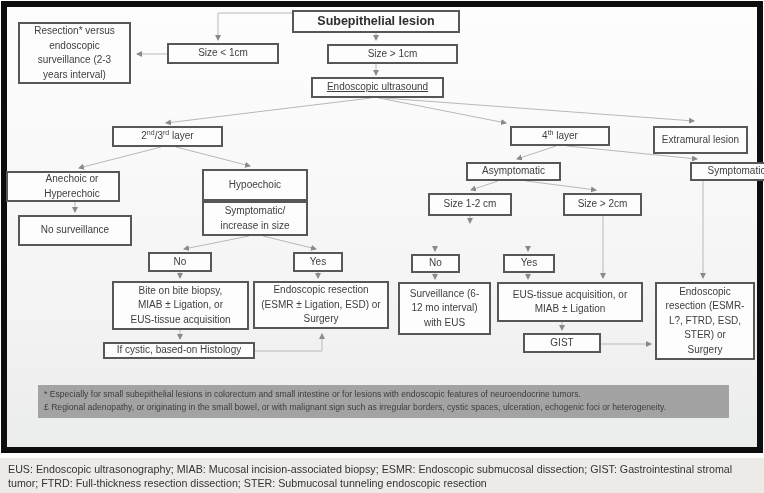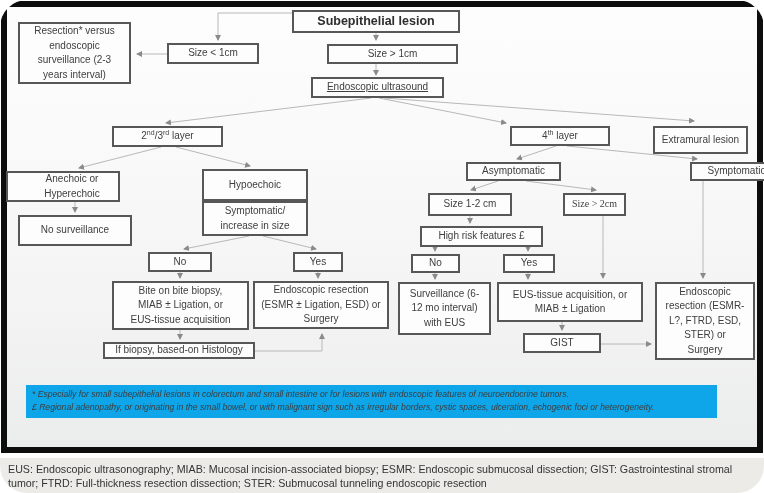--- a/index.html
+++ b/index.html
@@ -1,68 +1,68 @@
 <!DOCTYPE html>
 <html><head>
 <meta charset="utf-8">
 <style>
   html,body{margin:0;padding:0;background:#ffffff;}
   .stage{
     position:relative;width:764px;height:493px;overflow:hidden;
-    font-family:"Liberation Sans", sans-serif;background:#ffffff;border-radius:27px;
+    font-family:"Liberation Sans", sans-serif;background:#ffffff;
   }
   
   .frame{
     position:absolute;left:1px;top:1px;width:750px;height:440px;
     border:6px solid #0d0d0d;
     background:linear-gradient(180deg,#fdfdfd 0%,#f9f9f9 35%,#f2f3f2 70%,#ebecec 100%);
   }
   .connectors{position:absolute;left:0;top:0;width:764px;height:455px;pointer-events:none;}
   
   .nb{
     position:absolute;box-sizing:border-box;
     border:2px solid #575757;background:#fdfdfd;
     color:#3e3e3e;font-size:10px;line-height:1.45;
     display:flex;align-items:center;justify-content:center;
     text-align:center;white-space:pre-line;padding:1px 2px;
   }
   .nb sup{font-size:7px;line-height:0;}
   #n-subepi{left:292px;top:10px;width:168px;height:23px;font-size:12.5px;font-weight:bold;color:#2e2e2e;}
   #n-resect{left:18px;top:22px;width:113px;height:62px;}
-  #n-lt1{left:167px;top:43px;width:92px;height:21px;text-align:right;}
+  #n-lt1{left:167px;top:43px;width:112px;height:21px;text-align:right;}
   #n-gt1{left:311px;top:44px;width:131px;height:20px;margin-left:16px;}
   #n-eus{left:311px;top:77px;width:133px;height:21px;text-decoration:underline;}
   #n-layer23{left:112px;top:126px;width:111px;height:21px;}
   #n-layer4{left:510px;top:126px;width:100px;height:20px;}
   #n-extram{left:653px;top:126px;width:95px;height:28px;}
   #n-anech{left:6px;top:171px;width:114px;height:31px;padding-left:20px;}
   #n-hypo{left:202px;top:169px;width:106px;height:32px;}
   #n-nosurv{left:18px;top:215px;width:114px;height:31px;}
   #n-sympinc{left:202px;top:201px;width:106px;height:35px;}
   #n-asymp{left:466px;top:162px;width:95px;height:19px;}
   #n-sympr{left:690px;top:162px;width:93px;height:19px;}
   #n-s12{left:428px;top:193px;width:84px;height:23px;}
-  #n-sgt2{left:563px;top:193px;width:63px;height:23px;font-family:Liberation Serif, serif;}
+  #n-sgt2{left:563px;top:193px;width:79px;height:23px;}
   #n-hrisk{left:420px;top:226px;width:123px;height:21px;}
   #n-no-l{left:148px;top:252px;width:64px;height:20px;}
   #n-yes-l{left:293px;top:252px;width:50px;height:20px;}
   #n-no-r{left:411px;top:254px;width:49px;height:19px;}
   #n-yes-r{left:503px;top:254px;width:52px;height:19px;}
   #n-bite{left:112px;top:281px;width:137px;height:49px;}
   #n-endol{left:253px;top:281px;width:136px;height:48px;}
   #n-surv{left:398px;top:282px;width:93px;height:53px;}
   #n-eust{left:497px;top:282px;width:146px;height:40px;}
   #n-gist{left:523px;top:333px;width:78px;height:20px;}
   #n-endor{left:655px;top:282px;width:100px;height:78px;}
   #n-ifneed{left:103px;top:342px;width:152px;height:17px;font-size:10px;}
   
   .footnotes{
-    position:absolute;left:26px;top:385px;width:691px;height:33px;
-    background:#0ea5e9;color:#3c3c3c;font-size:8.6px;line-height:1.55;
-    box-sizing:border-box;padding:3px 6px;font-style:italic;
+    position:absolute;left:38px;top:385px;width:691px;height:33px;
+    background:#a3a3a3;color:#3c3c3c;font-size:8.6px;line-height:1.55;
+    box-sizing:border-box;padding:3px 6px;
   }
   
   .legend{
     position:absolute;left:0;top:458px;width:764px;height:35px;
     background:#ecebe8;color:#333333;font-size:10.7px;line-height:1.32;
     box-sizing:border-box;padding:4px 8px 0 8px;
   }
 </style>
 </head>
 <body>
@@ -132,21 +132,20 @@
 Hyperechoic</div>
   <div class="nb" id="n-hypo">Hypoechoic</div>
   <div class="nb" id="n-nosurv">No surveillance</div>
   <div class="nb" id="n-sympinc">Symptomatic/
 increase in size</div>
 
   <div class="nb" id="n-asymp">Asymptomatic</div>
   <div class="nb" id="n-sympr">Symptomatic</div>
   <div class="nb" id="n-s12">Size 1-2 cm</div>
   <div class="nb" id="n-sgt2">Size &gt; 2cm</div>
-  <div class="nb" id="n-hrisk">High risk features £</div>
 
   <div class="nb" id="n-no-l">No</div>
   <div class="nb" id="n-yes-l">Yes</div>
   <div class="nb" id="n-no-r">No</div>
   <div class="nb" id="n-yes-r">Yes</div>
 
   <div class="nb" id="n-bite">Bite on bite biopsy,
 MIAB ± Ligation, or
 EUS-tissue acquisition</div>
   <div class="nb" id="n-endol">Endoscopic resection
@@ -156,21 +155,21 @@
 12 mo interval)
 with EUS</div>
   <div class="nb" id="n-eust">EUS-tissue acquisition, or
 MIAB ± Ligation</div>
   <div class="nb" id="n-gist">GIST</div>
   <div class="nb" id="n-endor">Endoscopic
 resection (ESMR-
 L?, FTRD, ESD,
 STER) or
 Surgery</div>
-  <div class="nb" id="n-ifneed">If biopsy, based-on Histology</div>
+  <div class="nb" id="n-ifneed">If cystic, based-on Histology</div>
 
   <div class="footnotes">
     <div>* Especially for small subepithelial lesions in colorectum and small intestine or for lesions with endoscopic features of neuroendocrine tumors.</div>
     <div>£ Regional adenopathy, or originating in the small bowel, or with malignant sign such as irregular borders, cystic spaces, ulceration, echogenic foci or heterogeneity.</div>
   </div>
 
   <div class="legend">EUS: Endoscopic ultrasonography; MIAB: Mucosal incision-associated biopsy; ESMR: Endoscopic submucosal dissection; GIST: Gastrointestinal stromal tumor; FTRD: Full-thickness resection dissection; STER: Submucosal tunneling endoscopic resection</div>
 
 </div>
 

